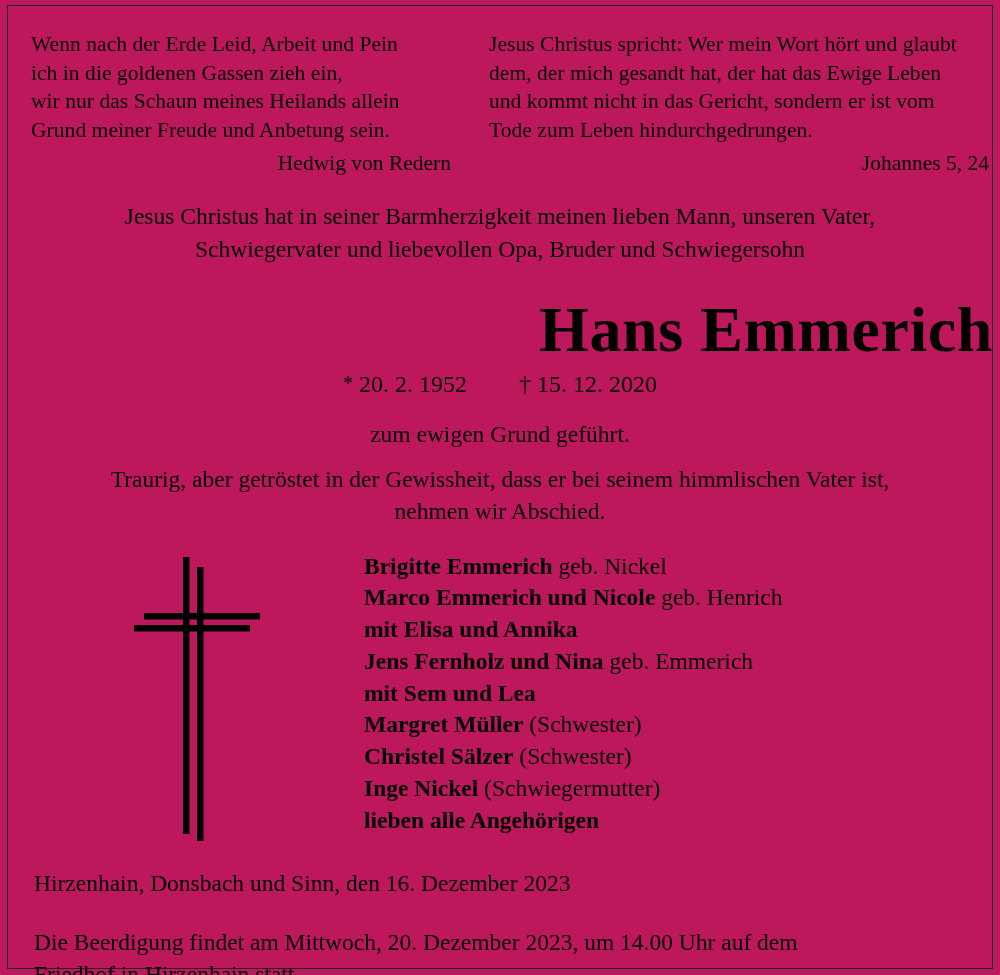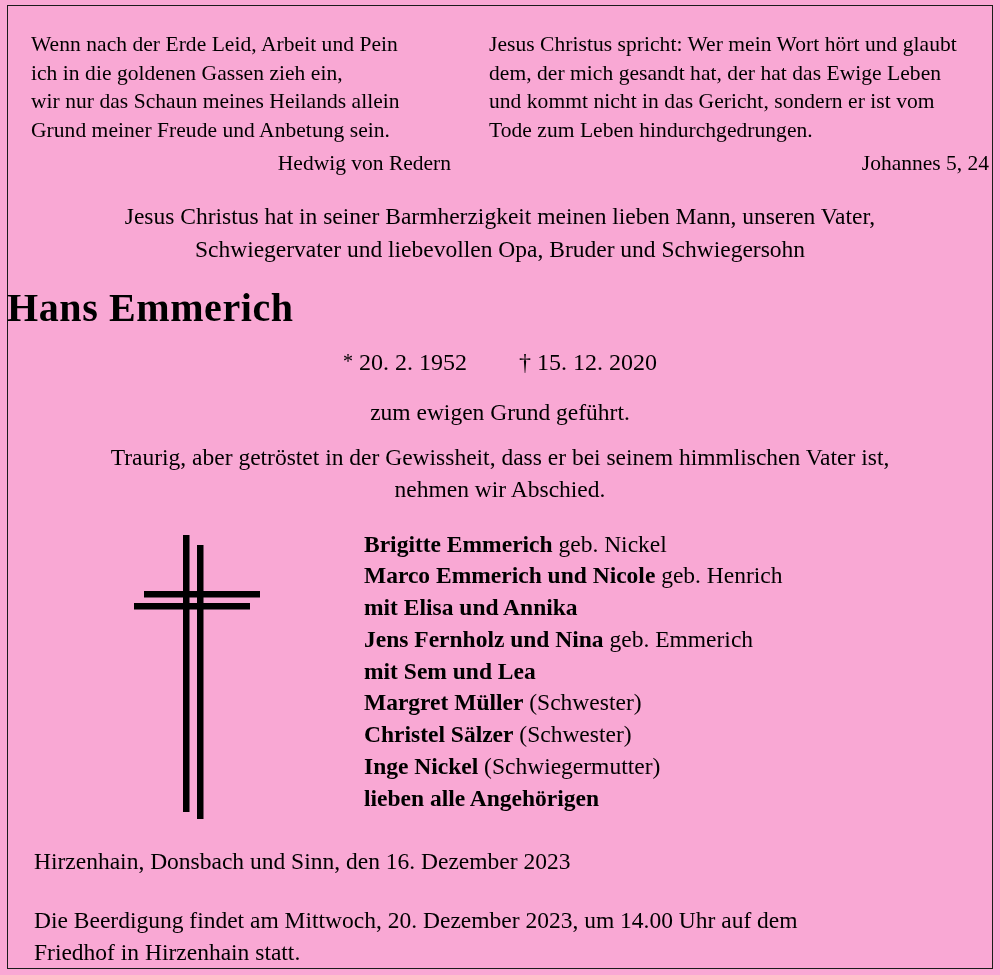--- a/index.html
+++ b/index.html
@@ -11,21 +11,21 @@
   body {
     font-family: "Liberation Serif", "DejaVu Serif", serif;
     color: #000000;
   }
 
   #notice {
     position: relative;
     width: 1000px;
     height: 975px;
     box-sizing: border-box;
-    background: #f9a8d4;
+    background: #be185d;
     overflow: hidden;
   }
 
   
   .frame {
     position: absolute;
     left: 7px;
     top: 5px;
     right: 7px;
     bottom: 6px;
@@ -78,26 +78,26 @@
     text-align: center;
     font-size: 23.5px;
     line-height: 33px;
     margin-top: 22px;
     padding: 0 24px;
   }
   .dedication div { white-space: pre; }
 
   
   .name {
-    text-align: left;
-    font-size: 40px;
+    text-align: right;
+    font-size: 64px;
     font-weight: bold;
     line-height: 60px;
     letter-spacing: 0.6px;
-    margin-top: 12px;
+    margin-top: 34px;
   }
 
   
   .dates {
     text-align: center;
     font-size: 24px;
     line-height: 30px;
     margin-top: 8px;
   }
   .dates .sep { display: inline-block; width: 52px; }

